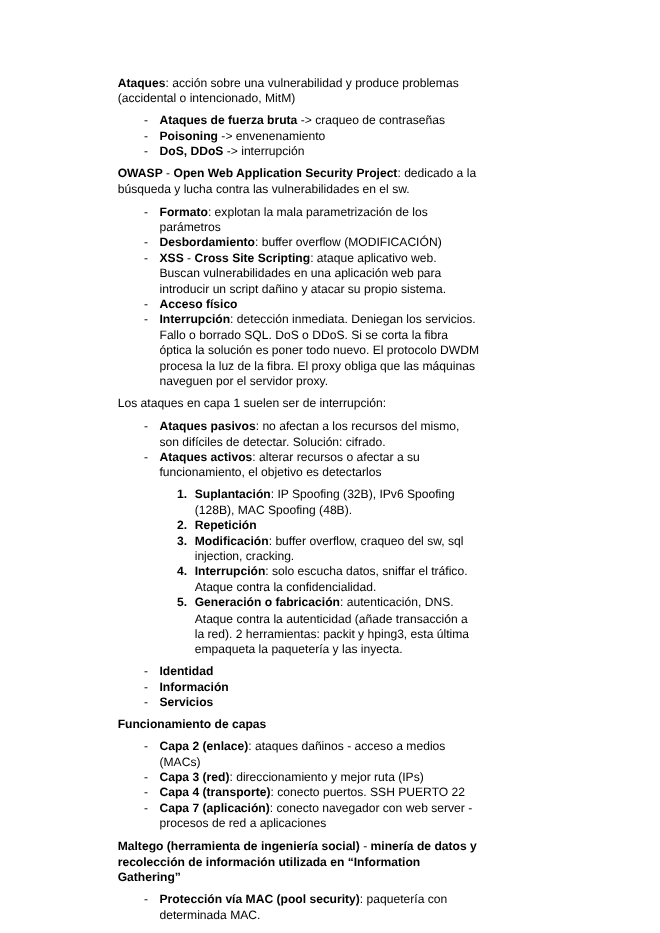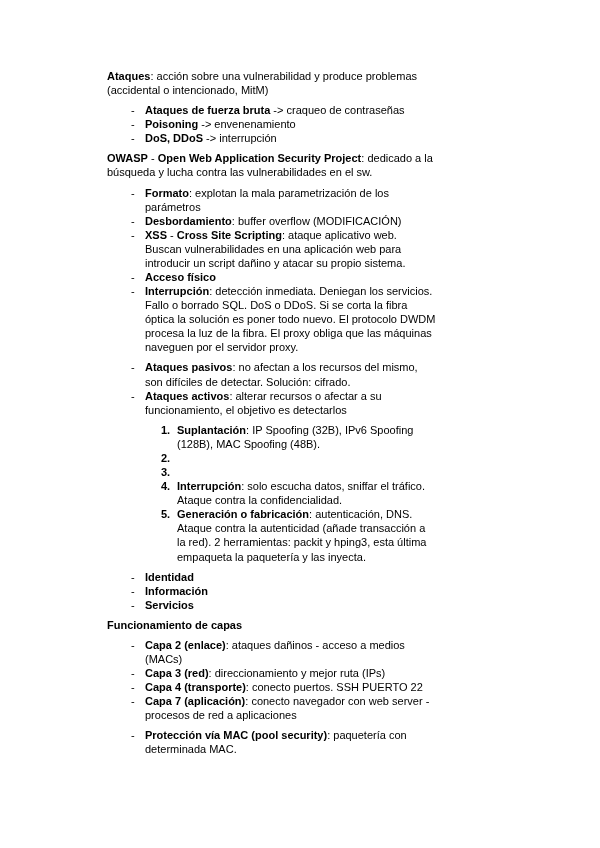--- a/index.html
+++ b/index.html
@@ -61,40 +61,43 @@
         </div>
         <div class="li">
           <span class="marker">-</span>
           <span class="content"><span class="bold">Acceso físico</span></span>
         </div>
         <div class="li">
           <span class="marker">-</span>
           <span class="content"><span class="bold">Interrupción</span><span>: detección inmediata. Deniegan los servicios. Fallo o borrado SQL. DoS o DDoS. Si se corta la fibra óptica la solución es poner todo nuevo. El protocolo DWDM procesa la luz de la fibra. El proxy obliga que las máquinas naveguen por el servidor proxy.</span></span>
         </div>
       </div>
+      <div class="para"><span>Los ataques en capa 1 suelen ser de interrupción:</span></div>
       <div class="list">
         <div class="li">
           <span class="marker">-</span>
           <span class="content"><span class="bold">Ataques pasivos</span><span>: no afectan a los recursos del mismo, son difíciles de detectar. Solución: cifrado.</span></span>
         </div>
         <div class="li">
           <span class="marker">-</span>
           <span class="content"><span class="bold">Ataques activos</span><span>: alterar recursos o afectar a su funcionamiento, el objetivo es detectarlos</span></span>
         </div>
       </div>
       <div class="list numlist">
         <div class="li">
           <span class="marker">1.</span>
           <span class="content"><span class="bold">Suplantación</span><span>: IP Spoofing (32B), IPv6 Spoofing (128B), MAC Spoofing (48B).</span></span>
         </div>
         <div class="li">
           <span class="marker">2.</span>
+          <span class="content"><span class="bold">Repetición</span></span>
         </div>
         <div class="li">
           <span class="marker">3.</span>
+          <span class="content"><span class="bold">Modificación</span><span>: buffer overflow, craqueo del sw, sql injection, cracking.</span></span>
         </div>
         <div class="li">
           <span class="marker">4.</span>
           <span class="content"><span class="bold">Interrupción</span><span>: solo escucha datos, sniffar el tráfico. Ataque contra la confidencialidad.</span></span>
         </div>
         <div class="li">
           <span class="marker">5.</span>
           <span class="content"><span class="bold">Generación o fabricación</span><span>: autenticación, DNS. Ataque contra la autenticidad (añade transacción a la red). 2 herramientas: packit y hping3, esta última empaqueta la paquetería y las inyecta.</span></span>
         </div>
       </div>
@@ -124,20 +127,21 @@
         </div>
         <div class="li">
           <span class="marker">-</span>
           <span class="content"><span class="bold">Capa 4 (transporte)</span><span>: conecto puertos. SSH PUERTO 22</span></span>
         </div>
         <div class="li">
           <span class="marker">-</span>
           <span class="content"><span class="bold">Capa 7 (aplicación)</span><span>: conecto navegador con web server - procesos de red a aplicaciones</span></span>
         </div>
       </div>
+      <div class="para"><span class="bold">Maltego (herramienta de ingeniería social)</span><span> - </span><span class="bold">minería de datos y recolección de información utilizada en “Information Gathering”</span></div>
       <div class="list">
         <div class="li">
           <span class="marker">-</span>
           <span class="content"><span class="bold">Protección vía MAC (pool security)</span><span>: paquetería con determinada MAC.</span></span>
         </div>
       </div>
     </div>
 </div>
 
 </body></html>

